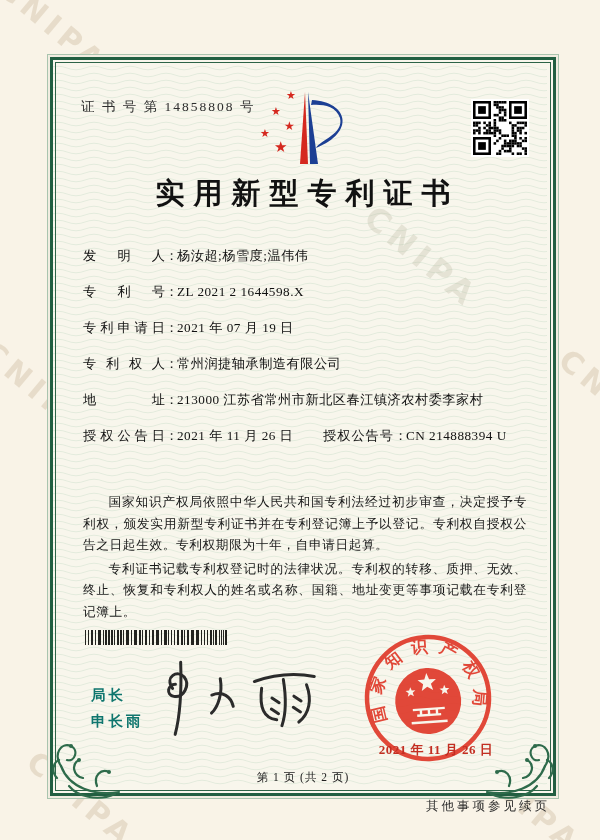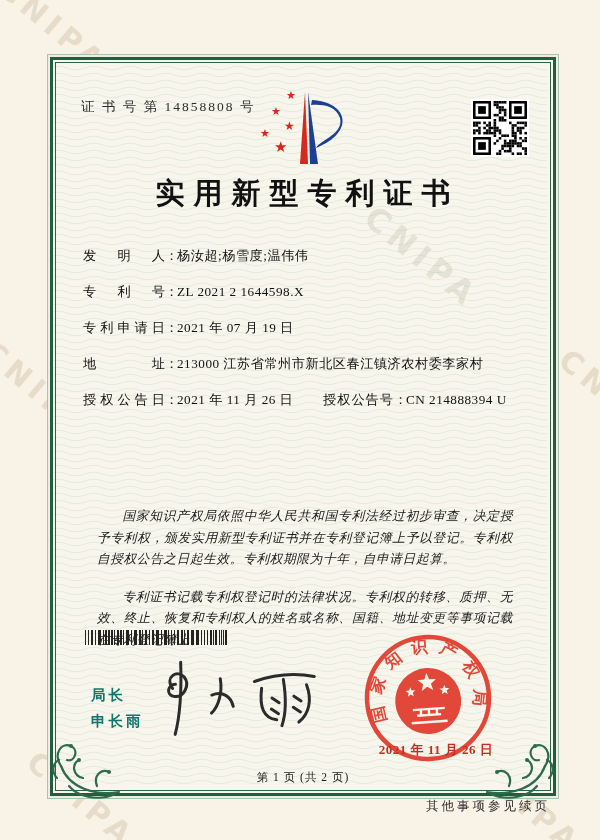--- a/index.html
+++ b/index.html
@@ -45,21 +45,21 @@
   }
   .fcolon{display:inline-block;width:12px;}
   .fvalue{letter-spacing:.5px;color:#111;}
   .pair2{position:absolute;left:240px;top:0;}
   .pair2 .flabel{width:auto;text-align-last:auto;letter-spacing:1px;}
   
   .paras{
     position:absolute;left:28px;top:430px;width:448px;
     font-size:12.7px;line-height:21.5px;letter-spacing:.6px;text-align:justify;color:#191919;
   }
-  .paras p{margin:16px;text-indent:2em;font-style:italic;}
+  .paras p{margin:2px;text-indent:2em;}
   
   .barcode{position:absolute;left:32px;top:570px;height:15px;font-size:0;}
   .barcode i{display:inline-block;height:15px;background:#23231f;}
   .director{position:absolute;left:38px;top:622px;font-family:"Liberation Sans","DejaVu Sans",sans-serif;
     font-size:14.5px;font-weight:700;letter-spacing:3px;color:#0f766e;line-height:26px;}
   .sig{position:absolute;left:82px;top:592px;transform:rotate(-2deg);}
   .seal{position:absolute;left:308px;top:571px;}
   .seal-date{
     position:absolute;left:318px;top:681px;width:130px;text-align:center;
     color:#c32e22;font-size:13px;letter-spacing:.5px;font-weight:600;z-index:6;
@@ -347,20 +347,23 @@
       <div class="frow">
         <span class="flabel">发明人</span><span class="fcolon">：</span><span class="fvalue">杨汝超;杨雪度;温伟伟</span>
       </div>
       <div class="frow">
         <span class="flabel">专利号</span><span class="fcolon">：</span><span class="fvalue">ZL 2021 2 1644598.X</span>
       </div>
       <div class="frow">
         <span class="flabel">专利申请日</span><span class="fcolon">：</span><span class="fvalue">2021 年 07 月 19 日</span>
       </div>
       <div class="frow">
+        <span class="flabel">专利权人</span><span class="fcolon">：</span><span class="fvalue">常州润捷轴承制造有限公司</span>
+      </div>
+      <div class="frow">
         <span class="flabel">地址</span><span class="fcolon">：</span><span class="fvalue">213000 江苏省常州市新北区春江镇济农村委李家村</span>
       </div>
       <div class="frow">
         <span class="flabel">授权公告日</span><span class="fcolon">：</span><span class="fvalue">2021 年 11 月 26 日</span>
         <span class="pair2">
           <span class="flabel">授权公告号</span><span class="fcolon">：</span><span class="fvalue">CN 214888394 U</span>
         </span>
       </div>
     </div>
 

